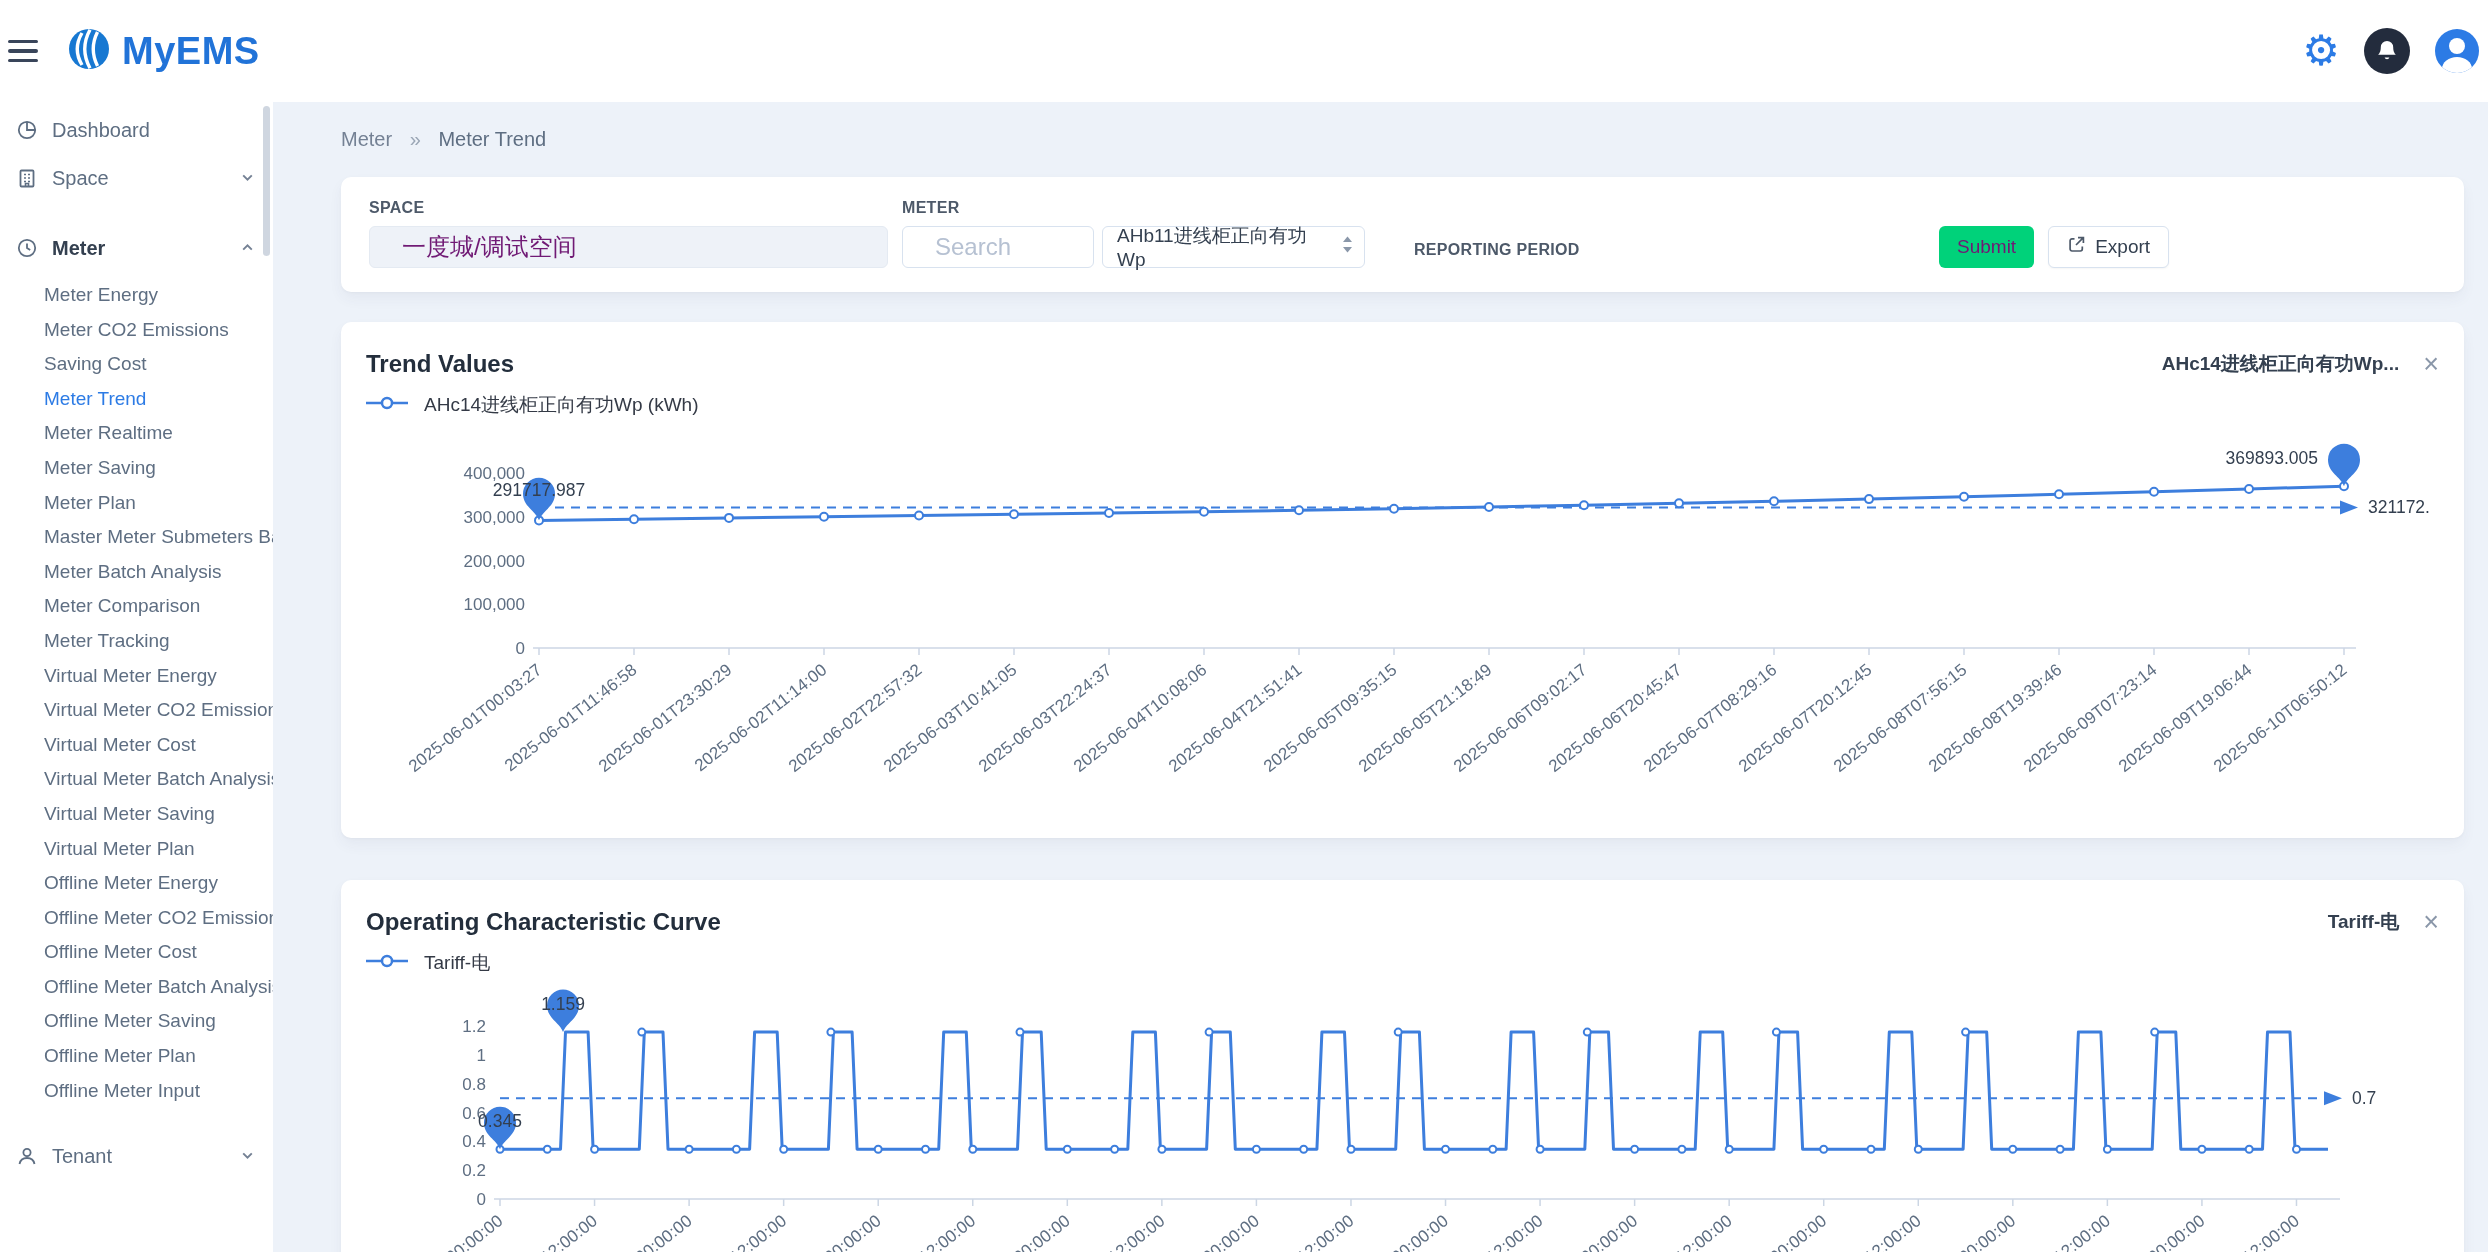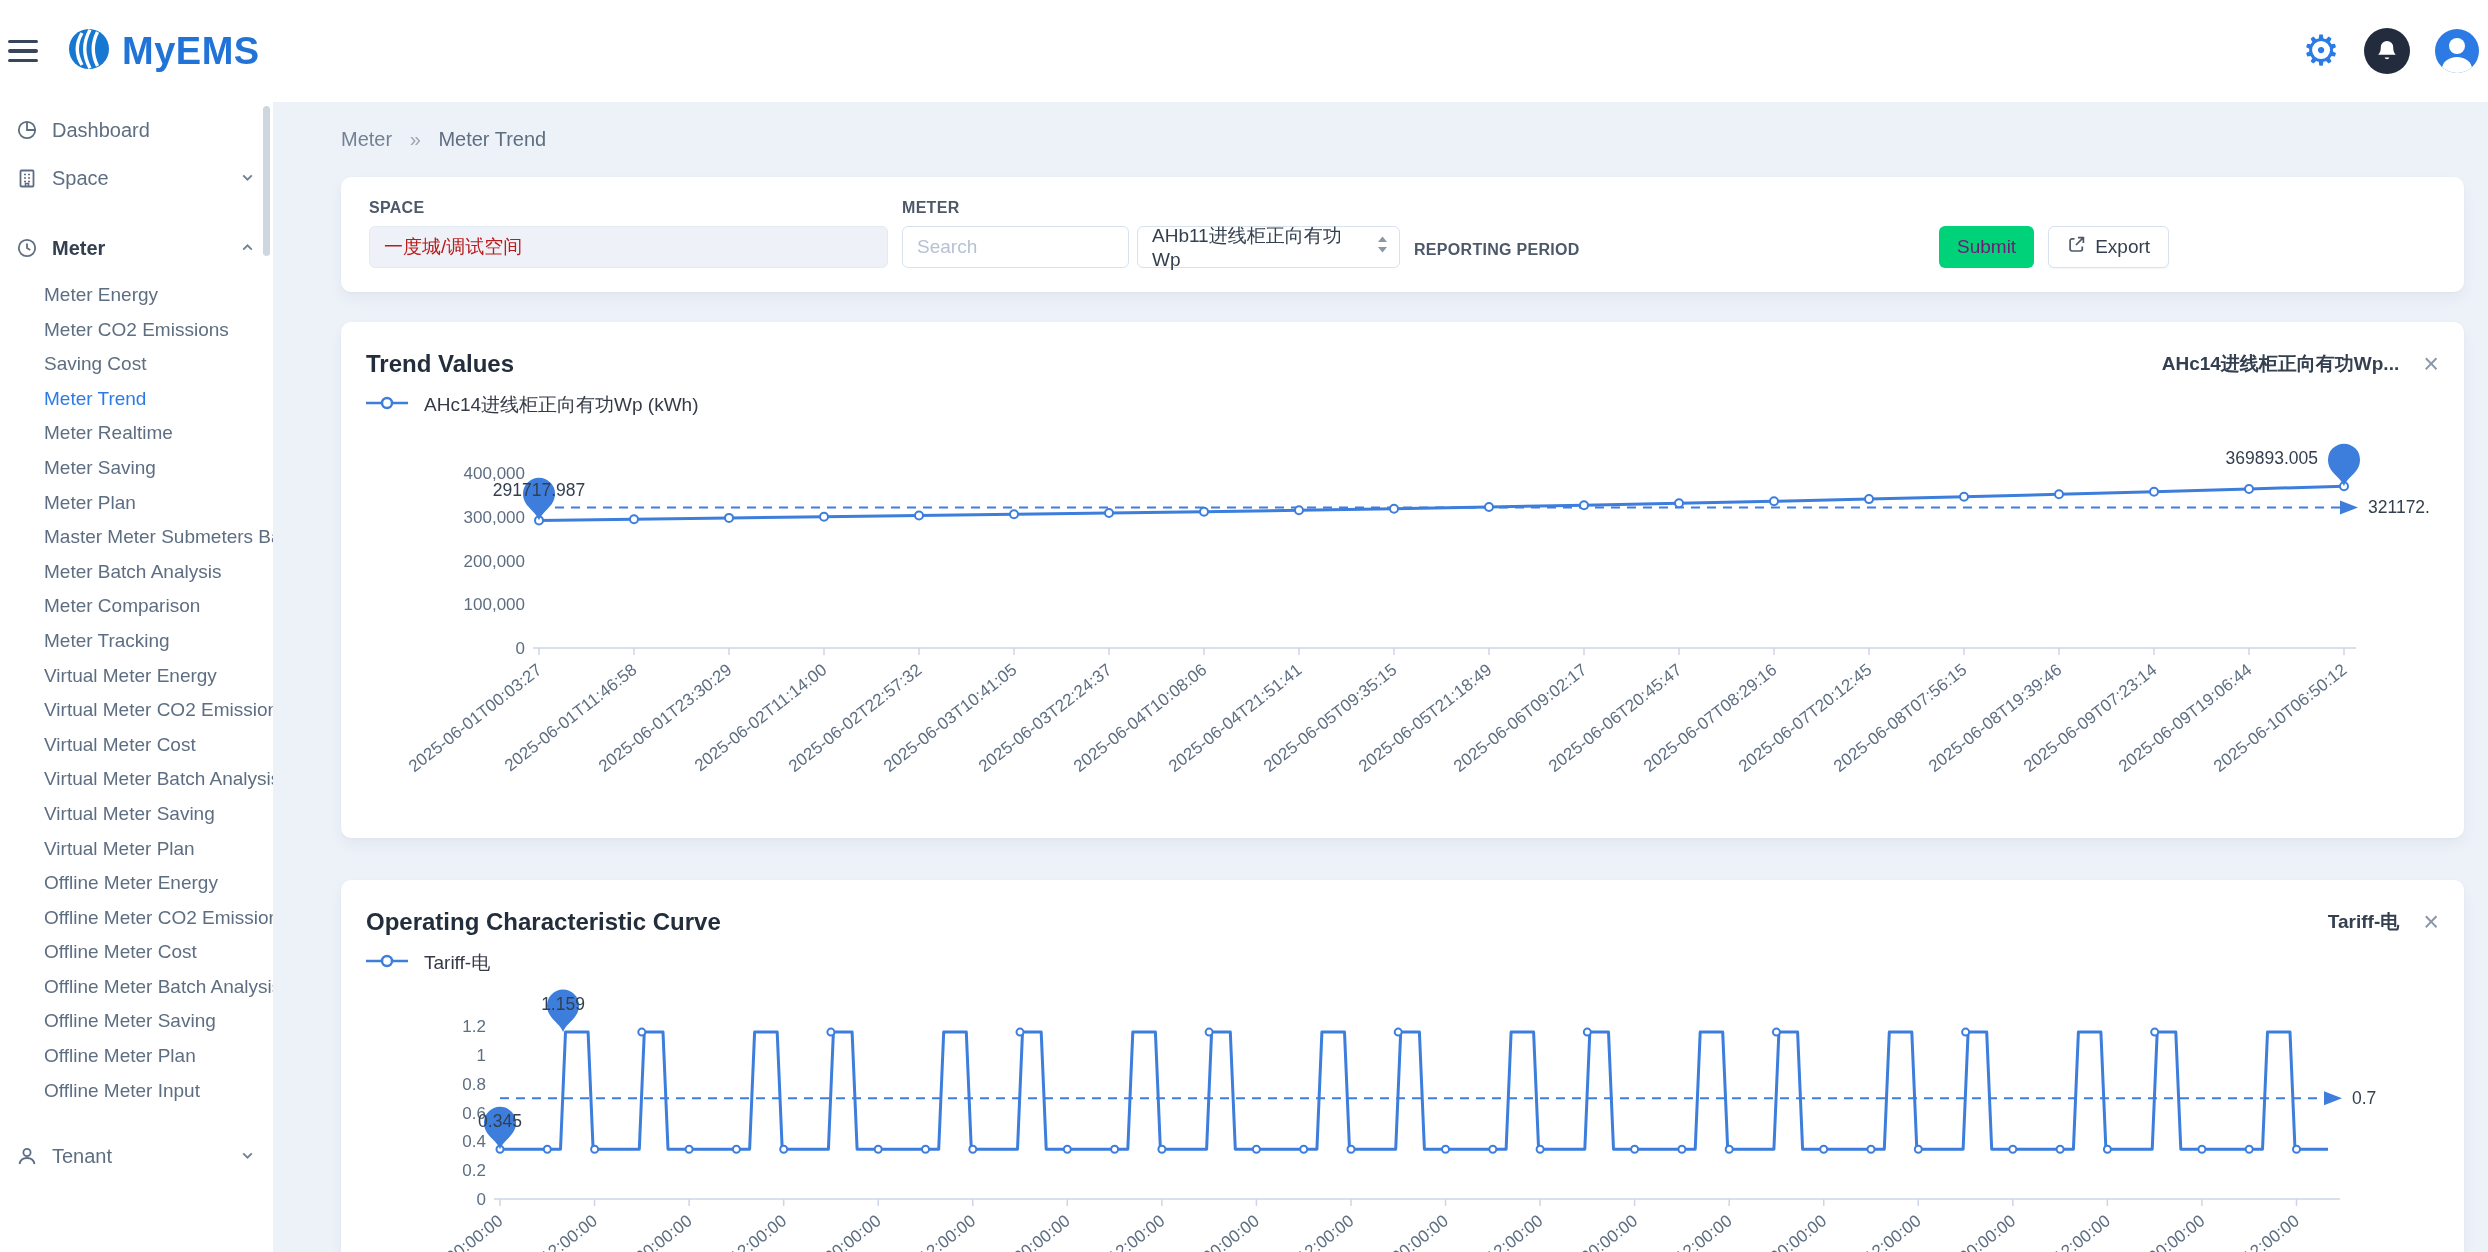--- a/index.html
+++ b/index.html
@@ -44,22 +44,22 @@
   .breadcrumb a{color:#748194;text-decoration:none;cursor:pointer}
   .breadcrumb .sep{margin:0 12px;color:#9aa6b5}
   .breadcrumb .cur{color:#5e6e82}
 
   .card{background:#fff;border-radius:10px;
     box-shadow:0 7px 14px rgba(59,65,94,.05),0 1px 3px rgba(0,0,0,.03)}
 
   
   .filter-card{display:flex;align-items:flex-end;gap:14px;padding:22px 28px 24px;margin-bottom:30px}
   .flabel{display:block;font-size:16px;font-weight:700;color:#4d5969;margin-bottom:9px;letter-spacing:.3px}
-  .finput{height:42px;border:1px solid #d8e2ef;border-radius:6px;padding:0 14px;font-size:19px;
-    color:#b91c1c;background:#fff;width:100%;outline:none}
+  .finput{height:42px;border:1px solid #d8e2ef;border-radius:6px;padding:0 32px;font-size:24px;
+    color:#701a75;background:#fff;width:100%;outline:none}
   .finput::placeholder{color:#b6c1d2}
   .finput.gray{background:#eef2f8;border-color:#e4eaf2}
   .frow{display:flex;gap:8px}
   .fselect{height:42px;border:1px solid #d8e2ef;border-radius:6px;display:flex;align-items:center;
     justify-content:space-between;gap:8px;padding:0 10px 0 14px;font-size:19px;color:#344050;background:#fff;cursor:pointer}
   .datebox{display:flex;align-items:center;justify-content:space-between;cursor:pointer}
   .btn{height:42px;border-radius:6px;font-size:19px;display:inline-flex;align-items:center;gap:9px;
     padding:0 18px;cursor:pointer;border:none;flex:none}
   .btn-submit{background:#00d27a;color:#701a75;font-weight:500}
   .btn-export{background:#fff;color:#344050;border:1px solid #d8e2ef;box-shadow:0 1px 2px rgba(0,0,0,.04)}
@@ -217,21 +217,21 @@
     </div>
 
     <section class="card filter-card">
       <div class="fgroup" style="width:519px">
         <label class="flabel">SPACE</label>
         <input class="finput gray" readonly="" value="一度城/调试空间" style="">
       </div>
       <div class="fgroup" style="width:498px">
         <label class="flabel">METER</label>
         <div class="frow">
-          <input class="finput" style="width: 227px;" placeholder="Search">
+          <input class="finput" style="width: 192px;" placeholder="Search">
           <div class="fselect" style="width:263px">
             <span class="fselect-text">AHb11进线柜正向有功Wp</span>
             <span class="updown">
               <svg width="13" height="19" viewBox="0 0 13 19">
                 <path d="M6.5 1.5 L11 7 H2 Z" fill="#8a97a9"></path>
                 <path d="M6.5 17.5 L2 12 H11 Z" fill="#8a97a9"></path>
               </svg>
             </span>
           </div>
         </div>

